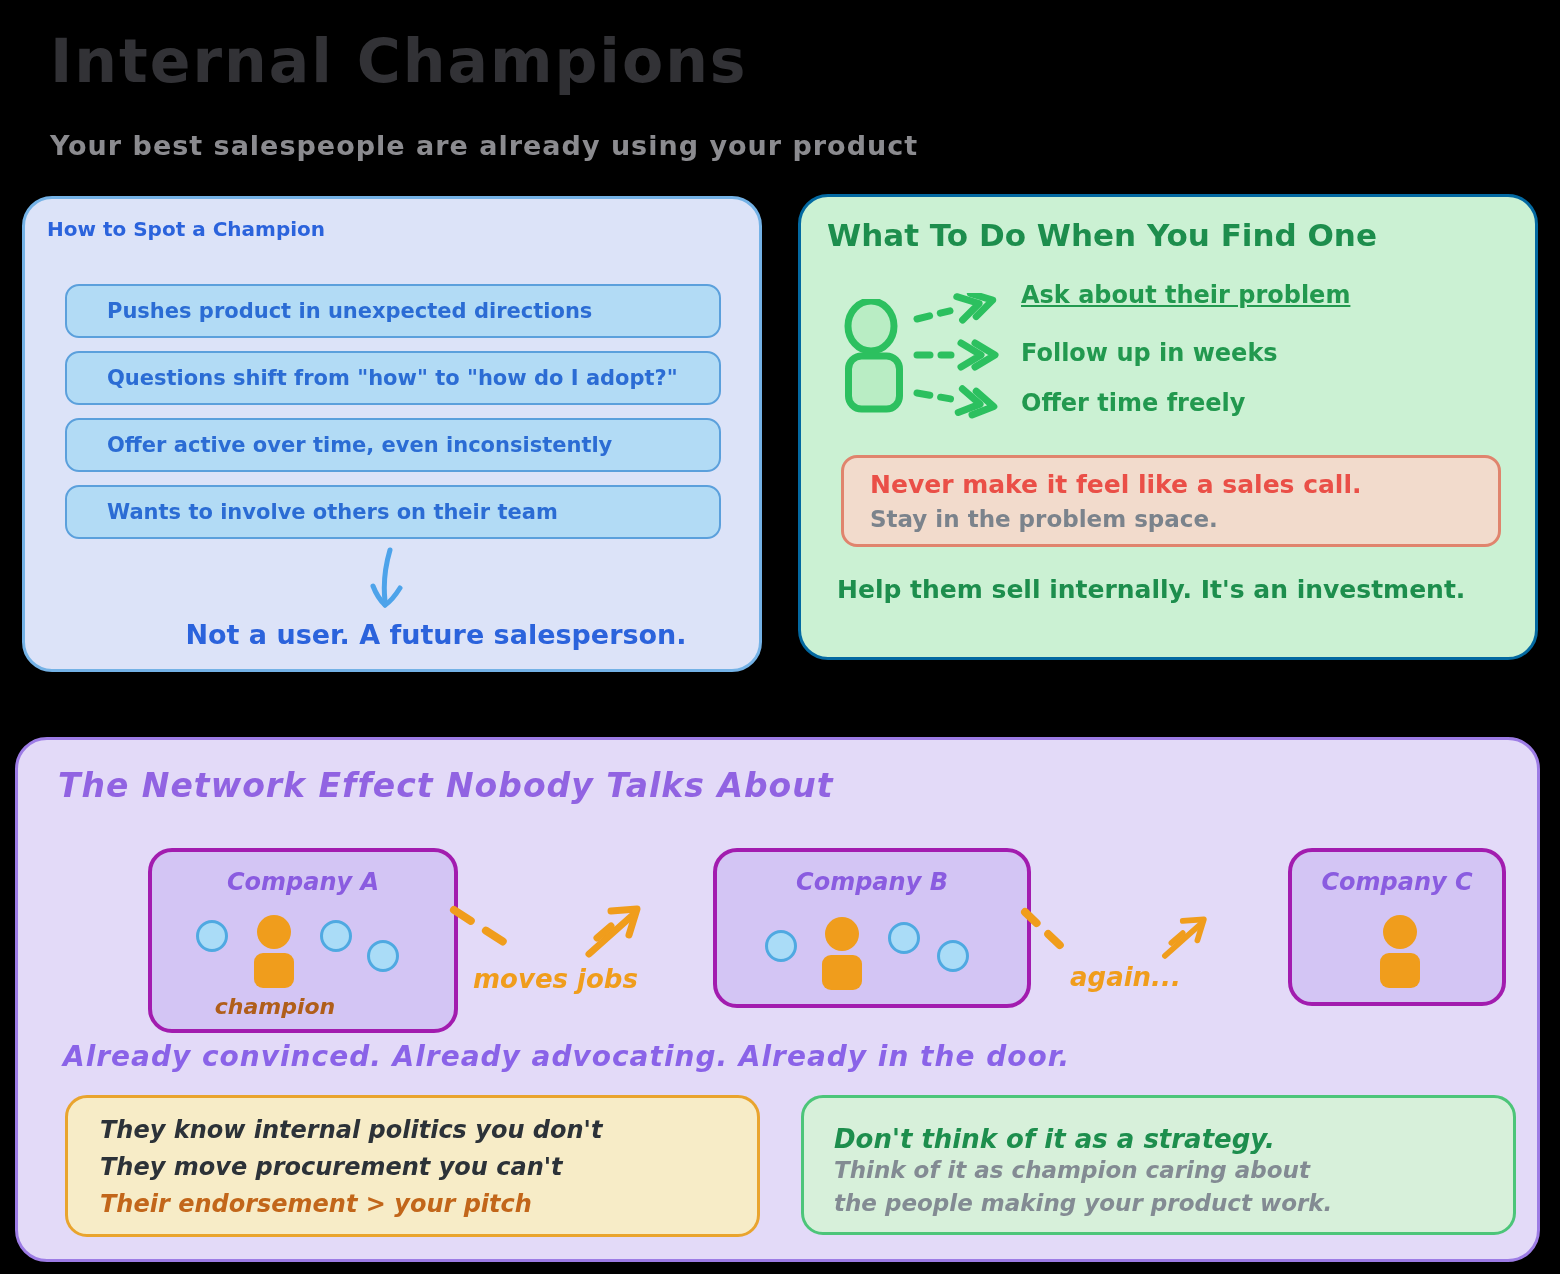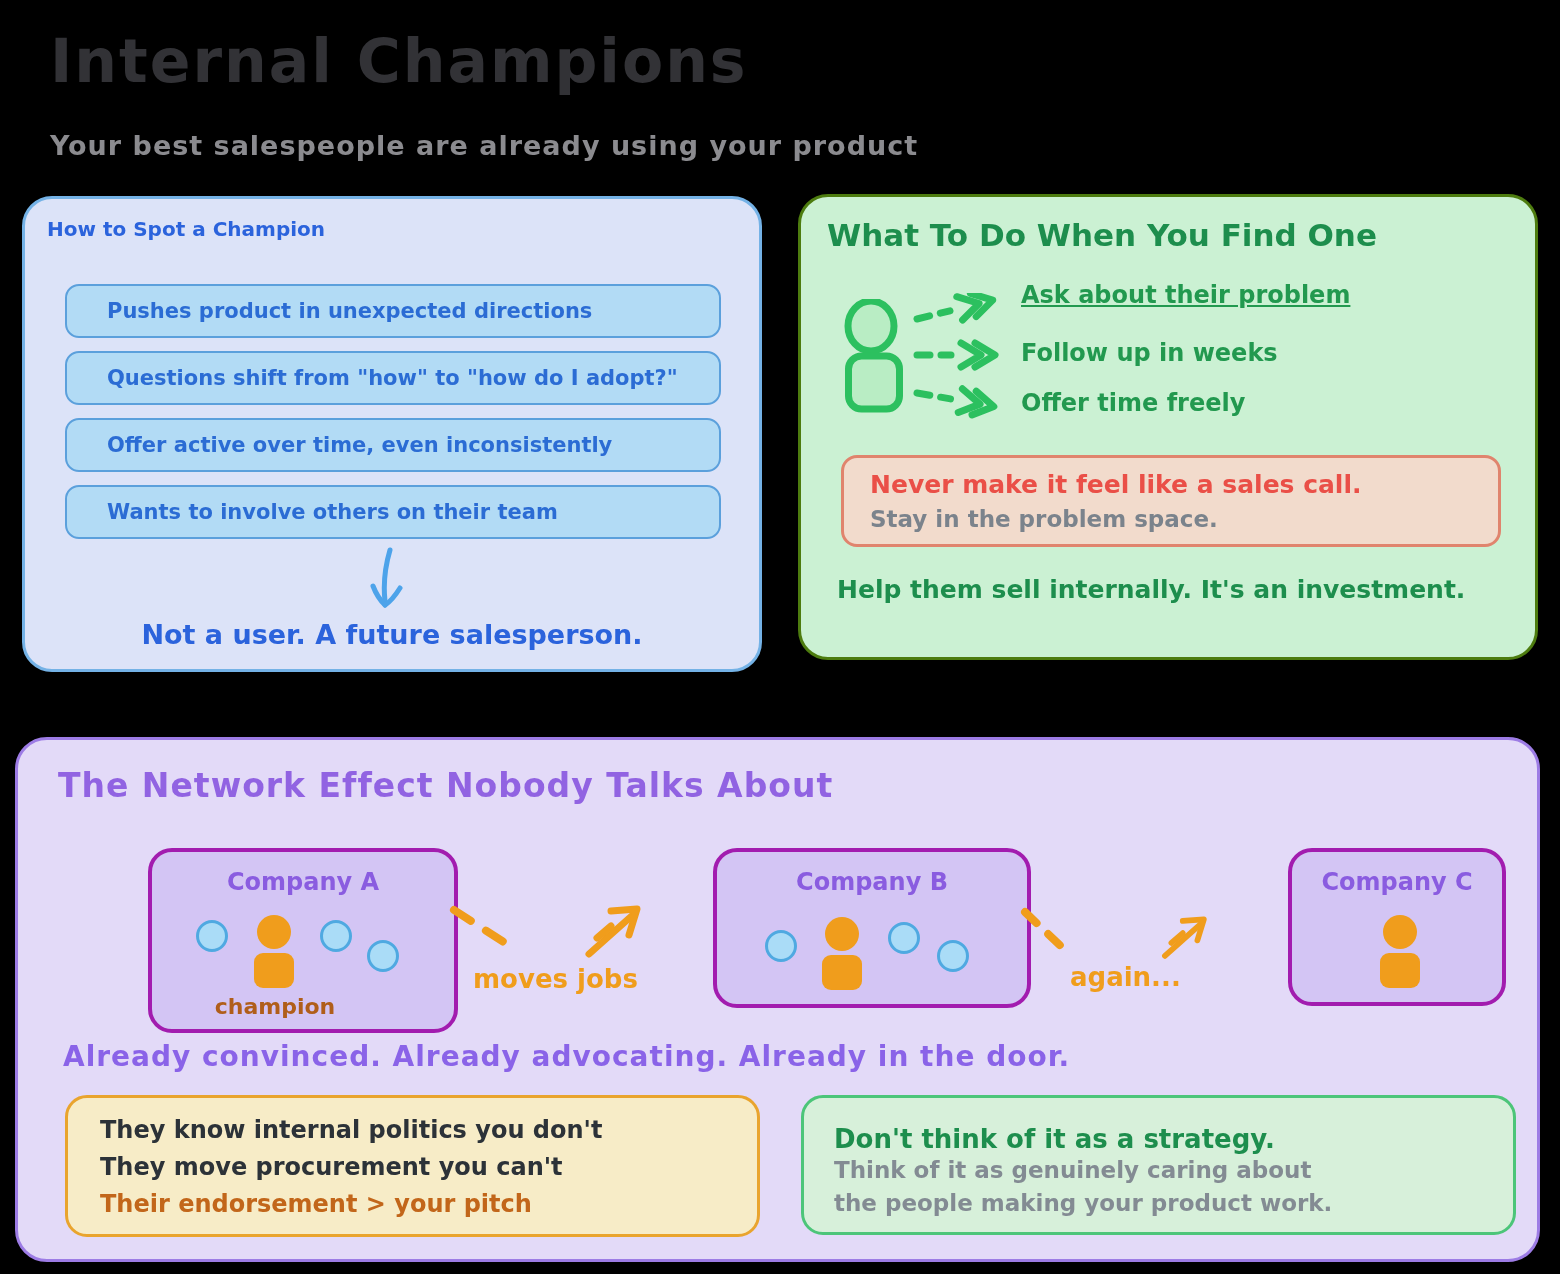--- a/index.html
+++ b/index.html
@@ -9,30 +9,30 @@
   }
   .abs{position:absolute;}
 
   
   .page-title{left:50px;top:26px;font-size:60px;font-weight:700;color:#323236;letter-spacing:2px;}
   .page-subtitle{left:50px;top:122px;font-size:27px;font-weight:700;color:#8b8b8f;letter-spacing:1px;margin-top:8px;}
 
   
   .panel{position:absolute;box-sizing:border-box;}
   .spot-panel{left:22px;top:196px;width:740px;height:476px;background:#dce3f8;border:3px solid #74b2e6;border-radius:30px;}
-  .action-panel{left:798px;top:194px;width:740px;height:466px;background:#cbf1d3;border:3px solid #4d7c0f;border-radius:30px;}
-  .network-panel{left:15px;top:737px;width:1525px;height:525px;background:#e3daf8;border:3px solid #9d7ce5;border-radius:32px;}
+  .action-panel{left:798px;top:194px;width:740px;height:466px;background:#cbf1d3;border:3px solid #0369a1;border-radius:30px;}
+  .network-panel{left:15px;top:737px;width:1525px;height:525px;background:#e3daf8;border:3px solid #9d7ce5;border-radius:32px;font-style:italic;}
 
   .spot-title{left:22px;top:18px;font-size:20px;font-weight:700;color:#2b63dc;}
   .spot-item{
     left:40px;width:656px;height:54px;background:#b2dbf5;border:2px solid #5ba0dc;border-radius:14px;
     color:#2b6cd4;font-size:21px;font-weight:700;display:flex;align-items:center;
     padding-left:40px;box-sizing:border-box;position:absolute;
   }
-  .spot-conclusion{left:0;top:420px;width:100%;text-align:center;font-size:27px;font-weight:700;color:#2b63dc;}
+  .spot-conclusion{left:0;top:420px;width:100%;text-align:center;font-size:27px;font-weight:700;color:#2b63dc;padding-left:44px;}
 
   .action-title{left:26px;top:20px;font-size:31px;font-weight:700;color:#1d8e4d;}
   .action-bullet{left:220px;font-size:24px;font-weight:700;color:#22994f;}
   .warning-box{
     left:40px;top:258px;width:660px;height:92px;background:#f2dbcc;border:3px solid #e0846d;
     border-radius:16px;box-sizing:border-box;padding:10px 26px;position:absolute;
   }
   .warning-primary{font-size:25px;font-weight:700;color:#ea4f47;margin-top:2px;}
   .warning-secondary{font-size:23px;font-weight:700;color:#7b838c;margin-top:7px;}
   .action-footer{left:36px;top:378px;font-size:25px;font-weight:700;color:#1d8e4d;}
@@ -177,18 +177,18 @@
     <div class="abs network-tagline">Already convinced. Already advocating. Already in the door.</div>
 
     <div class="why-box">
       <div class="why-line">They know internal politics you don't</div>
       <div class="why-line">They move procurement you can't</div>
       <div class="why-line why-line-highlight">Their endorsement &gt; your pitch</div>
     </div>
 
     <div class="mindset-box">
       <div class="mindset-title">Don't think of it as a strategy.</div>
-      <div class="mindset-line">Think of it as genuinely caring about</div>
+      <div class="mindset-line">Think of it as champion caring about</div>
       <div class="mindset-line">the people making your product work.</div>
     </div>
   </div>
 
 </div>
 
 </body></html>

